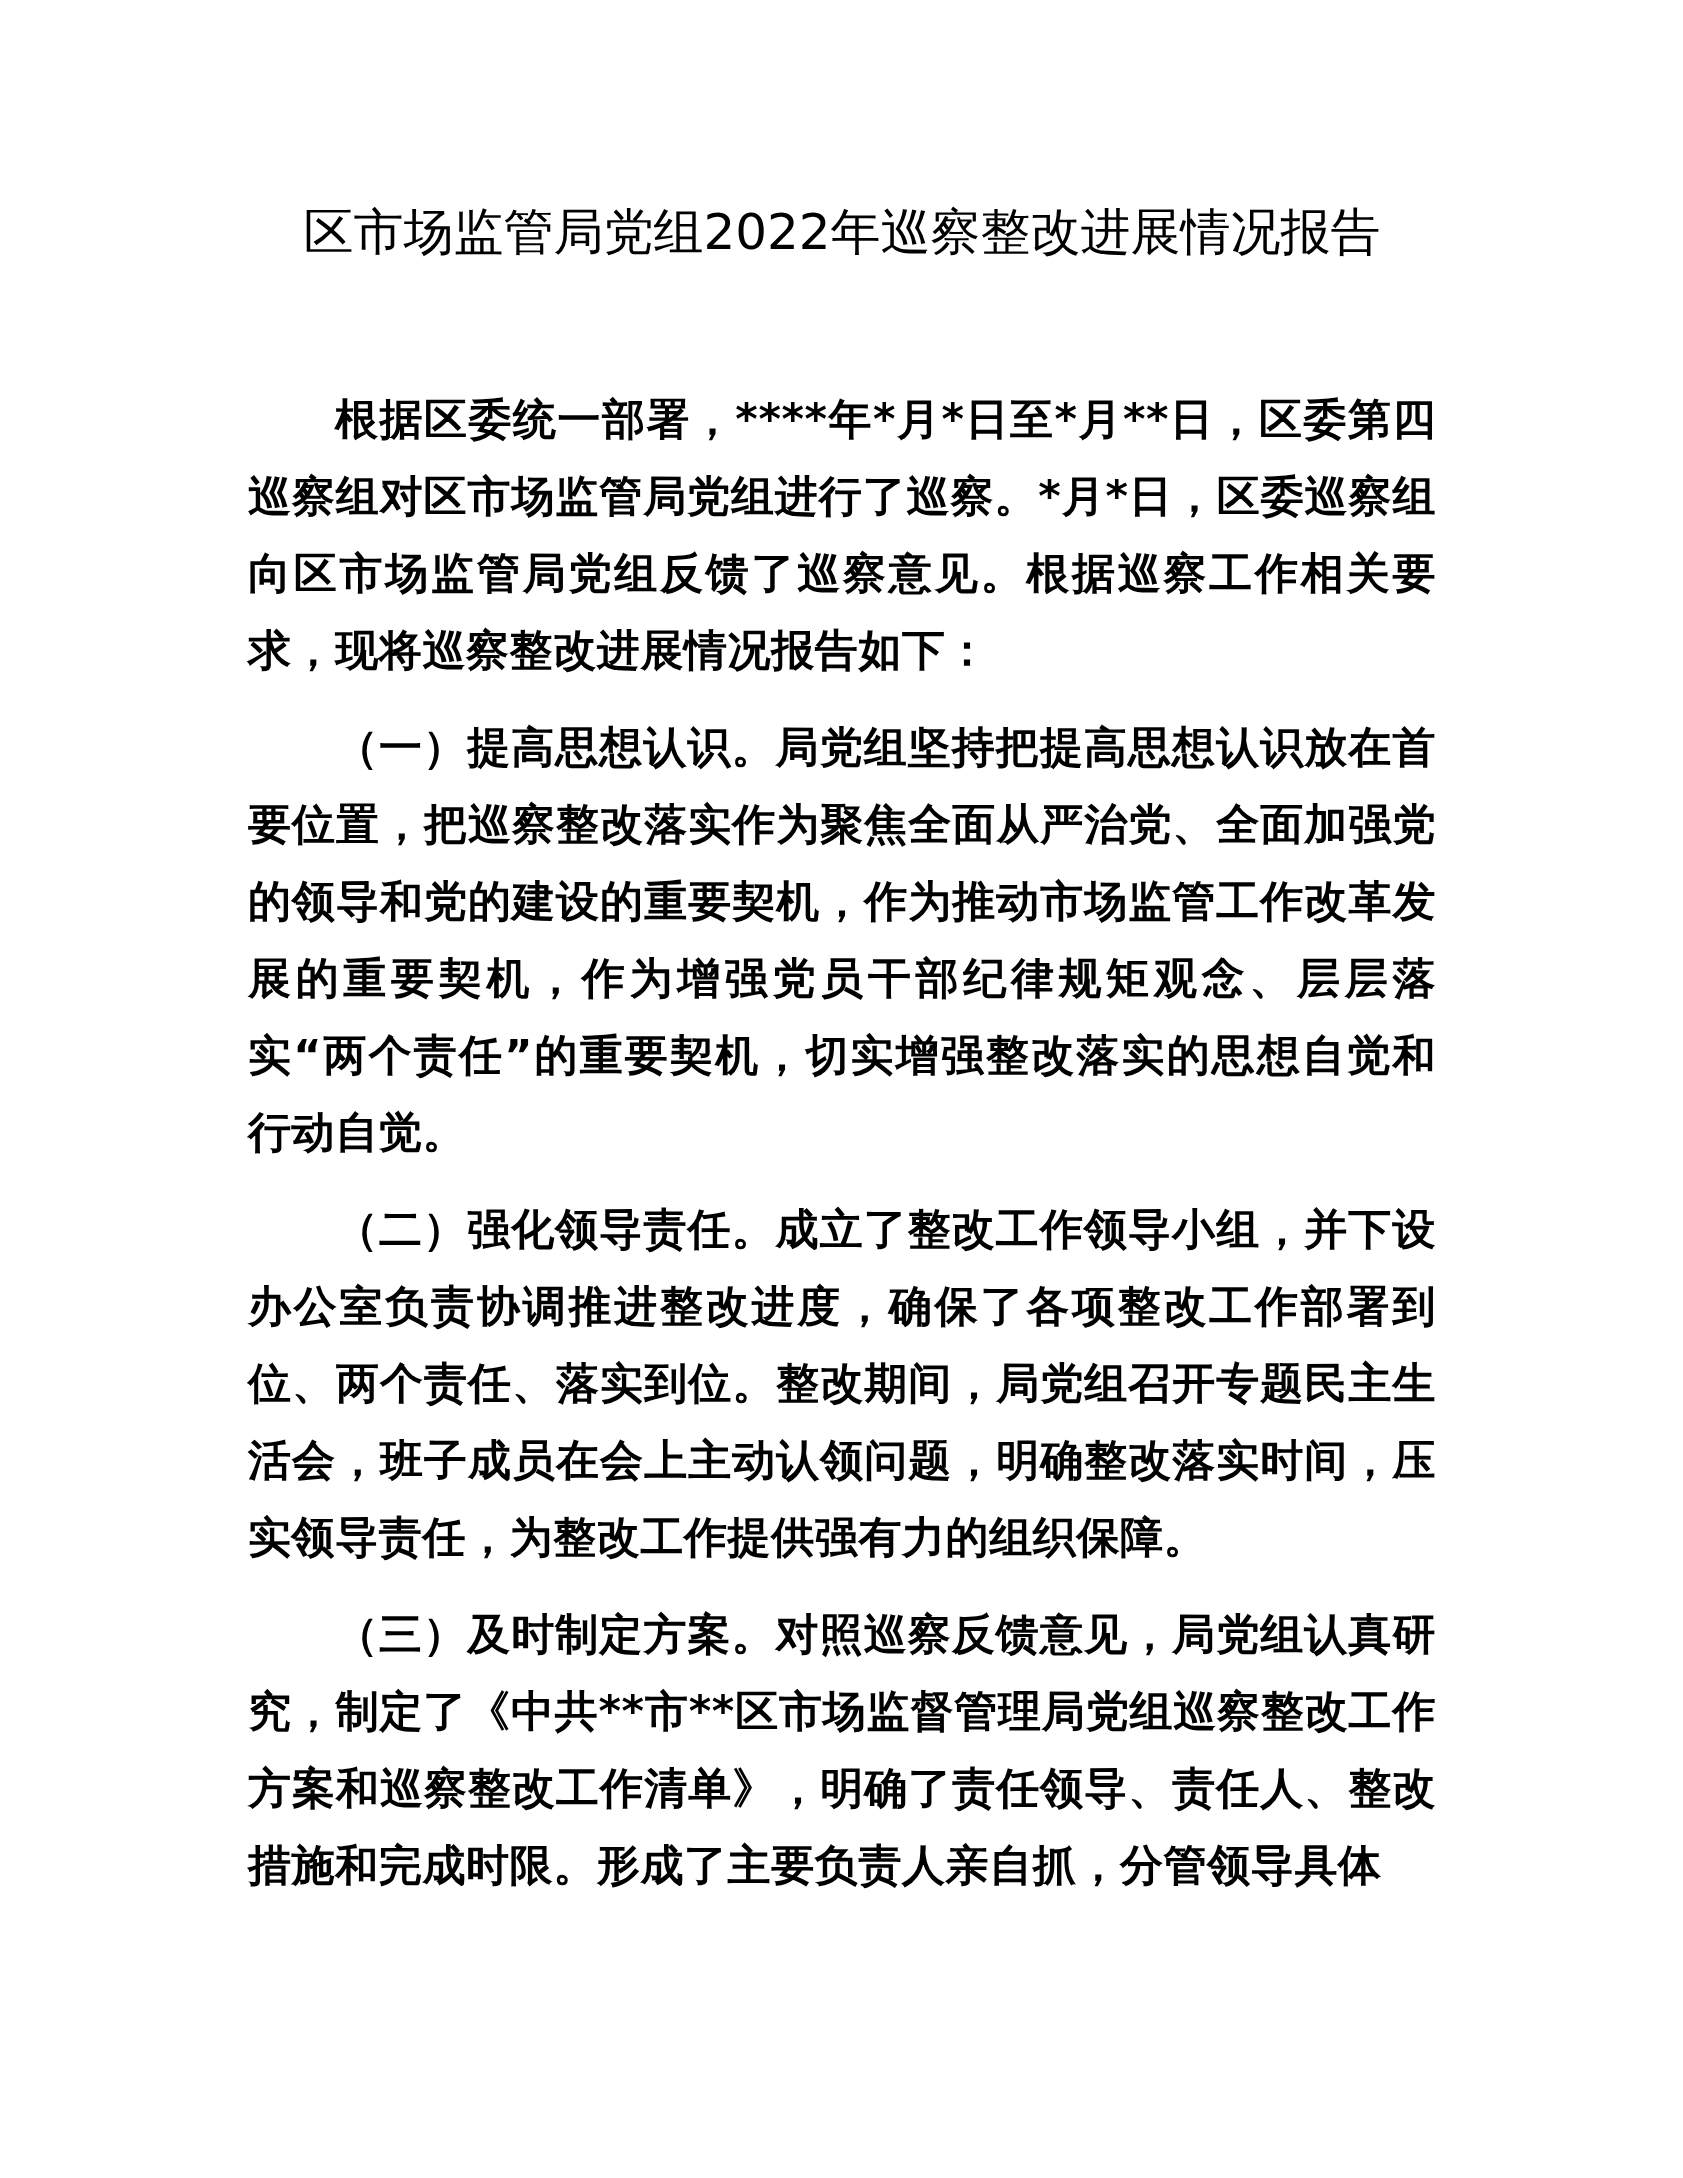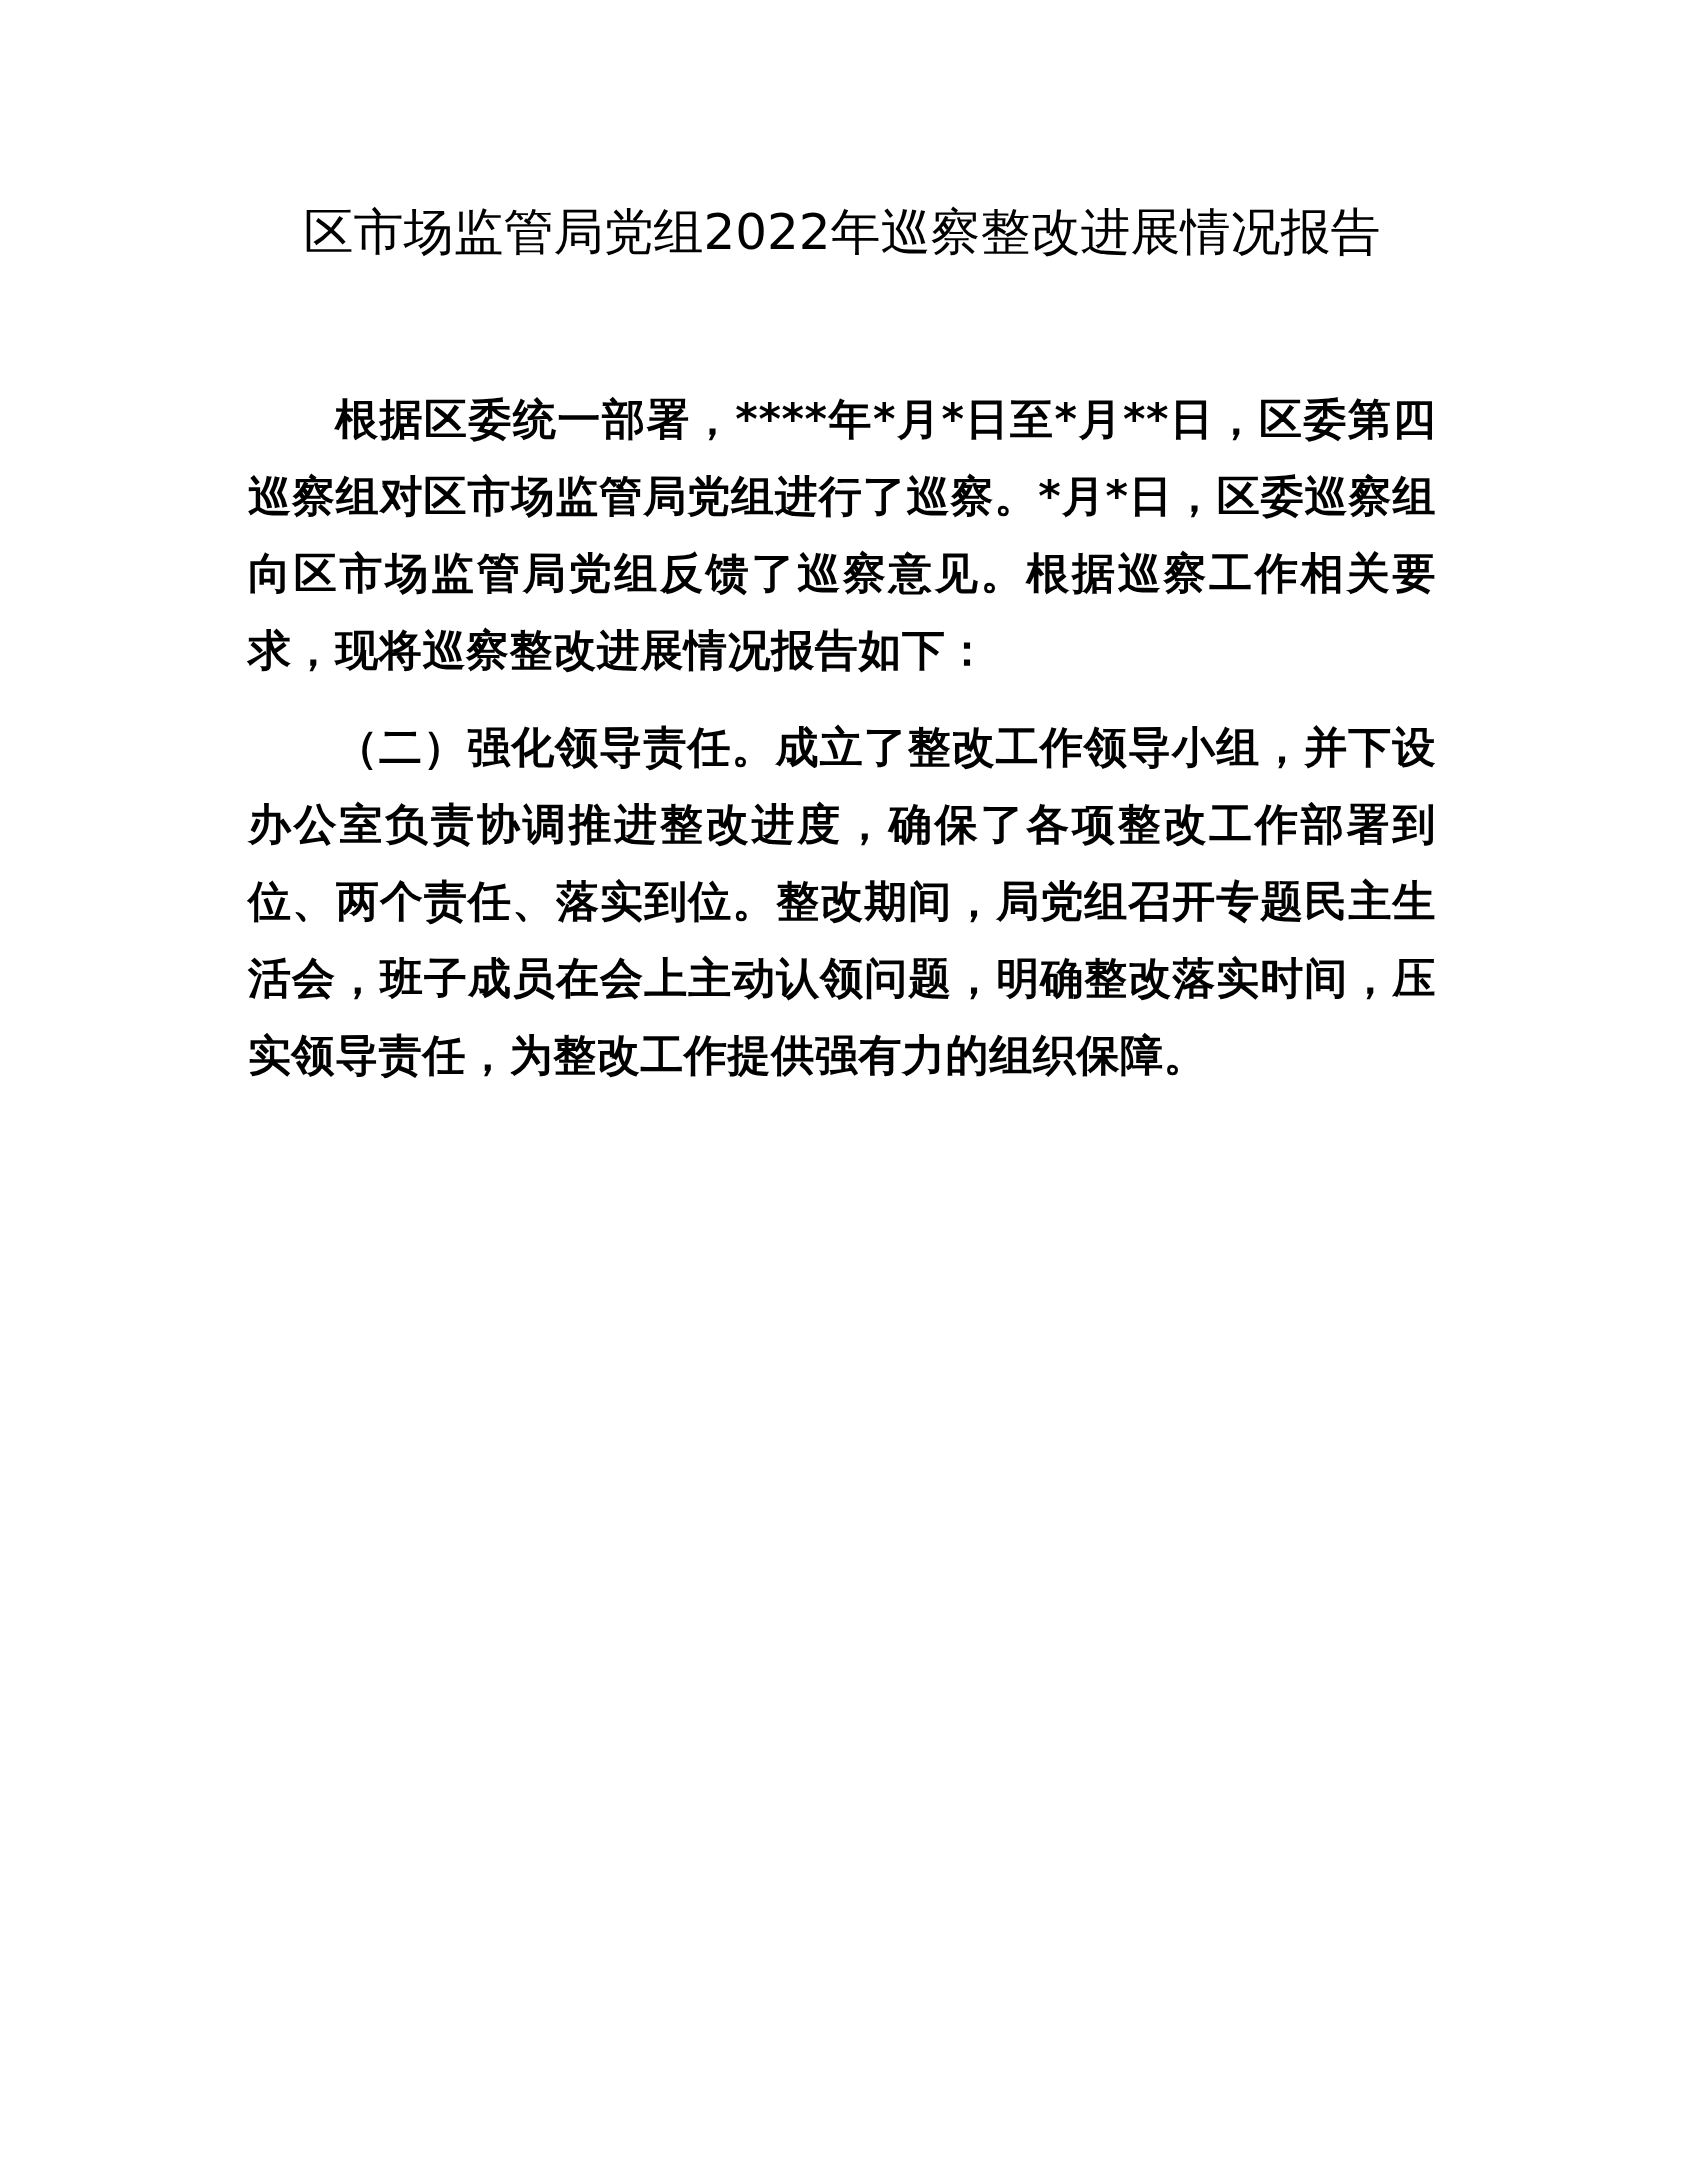--- a/index.html
+++ b/index.html
@@ -16,16 +16,18 @@
   .heading + .para { margin-top: 20px; }
 </style>
 </head>
 <body>
 
 <div class="page">
   <div class="title">区市场监管局党组2022年巡察整改进展情况报告</div>
 
   <div class="body">
     <p class="para">根据区委统一部署，****年*月*日至*月**日，区委第四巡察组对区市场监管局党组进行了巡察。*月*日，区委巡察组向区市场监管局党组反馈了巡察意见。根据巡察工作相关要求，现将巡察整改进展情况报告如下：</p>
+    <p class="para">（一）提高思想认识。局党组坚持把提高思想认识放在首要位置，把巡察整改落实作为聚焦全面从严治党、全面加强党的领导和党的建设的重要契机，作为推动市场监管工作改革发展的重要契机，作为增强党员干部纪律规矩观念、层层落实“两个责任”的重要契机，切实增强整改落实的思想自觉和行动自觉。</p>
     <p class="para">（二）强化领导责任。成立了整改工作领导小组，并下设办公室负责协调推进整改进度，确保了各项整改工作部署到位、两个责任、落实到位。整改期间，局党组召开专题民主生活会，班子成员在会上主动认领问题，明确整改落实时间，压实领导责任，为整改工作提供强有力的组织保障。</p>
+    <p class="para">（三）及时制定方案。对照巡察反馈意见，局党组认真研究，制定了《中共**市**区市场监督管理局党组巡察整改工作方案和巡察整改工作清单》，明确了责任领导、责任人、整改措施和完成时限。形成了主要负责人亲自抓，分管领导具体</p>
   </div>
 </div>
 
 
 </body></html>

